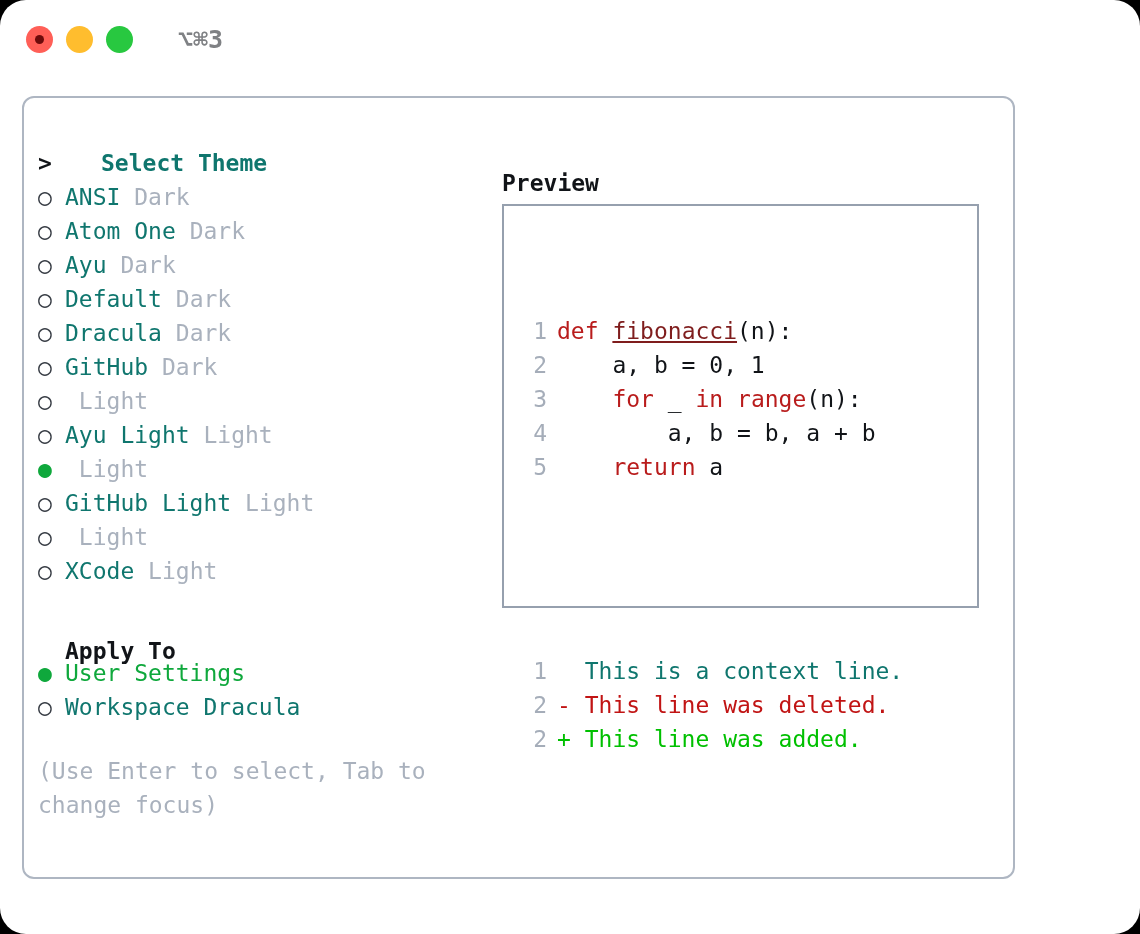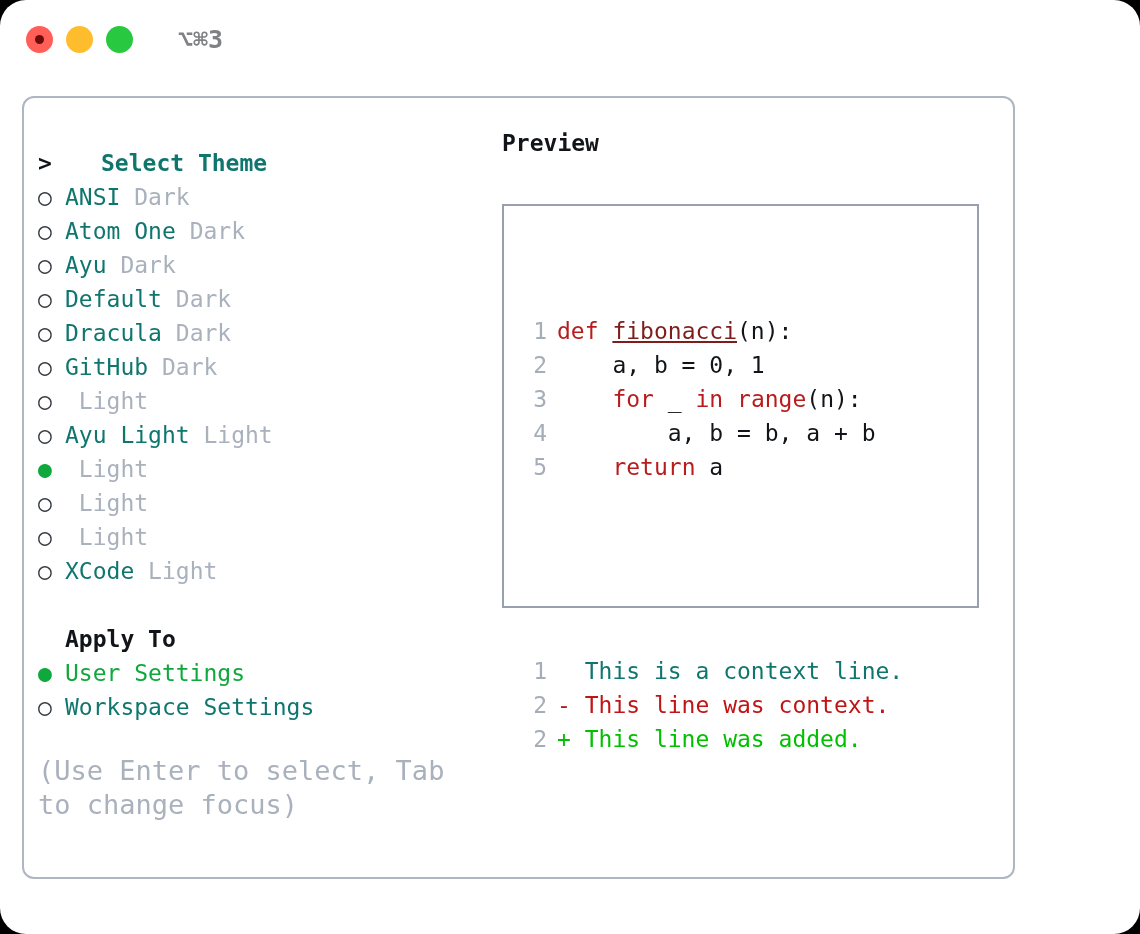--- a/index.html
+++ b/index.html
@@ -92,38 +92,38 @@
     text-align: left;
     color: #3a3f47;
   }
   .marker.caret { font-weight: 700; color: #111418; }
   .marker.dot   { color: #0fa83c; }
   .marker.blank { color: transparent; }
 
   .label      { color: #0f766e; }
   .label.sel  { color: #0fa83c; }
   .label.head { color: #0f766e; font-weight: 700; margin-left: 36px; }
-  .label.hdr2 { color: #111418; font-weight: 700; }
+  .label.hdr2 { color: #111418; font-weight: 700; margin-top: 12px; }
   .suffix     { color: #a9b1bd; }
 
   .spacer { height: 34px; }
 
   .hint {
     margin-top: 30px;
-    font-size: 27px;
+    font-size: 23px;
     line-height: 34px;
     color: #a9b1bd;
     width: 410px;
     white-space: pre-wrap;
   }
 
   
   .right-col {
     flex: 1;
-    padding: 28px 0 0 0;
+    padding: 68px 0 0 0;
     position: relative;
   }
 
   .preview-title {
     font-size: 23px;
     line-height: 34px;
     font-weight: 700;
     color: #111418;
     margin-left: 0px;
   }
@@ -191,47 +191,47 @@
         <div id="theme-list">
             <div class="line"><span class="marker ">○</span><span class="label">ANSI</span><span class="label"> </span><span class="suffix">Dark</span></div>
             <div class="line"><span class="marker ">○</span><span class="label">Atom One</span><span class="label"> </span><span class="suffix">Dark</span></div>
             <div class="line"><span class="marker ">○</span><span class="label">Ayu</span><span class="label"> </span><span class="suffix">Dark</span></div>
             <div class="line"><span class="marker ">○</span><span class="label">Default</span><span class="label"> </span><span class="suffix">Dark</span></div>
             <div class="line"><span class="marker ">○</span><span class="label">Dracula</span><span class="label"> </span><span class="suffix">Dark</span></div>
             <div class="line"><span class="marker ">○</span><span class="label">GitHub</span><span class="label"> </span><span class="suffix">Dark</span></div>
             <div class="line"><span class="marker ">○</span><span class="label"> </span><span class="suffix">Light</span></div>
             <div class="line"><span class="marker ">○</span><span class="label">Ayu Light</span><span class="label"> </span><span class="suffix">Light</span></div>
             <div class="line"><span class="marker dot">●</span><span class="label"> </span><span class="suffix">Light</span></div>
-            <div class="line"><span class="marker ">○</span><span class="label"> </span><span class="suffix">Light</span></div>
+            <div class="line"><span class="marker ">○</span><span class="label">GitHub Light</span><span class="label"> </span><span class="suffix">Light</span></div>
             <div class="line"><span class="marker ">○</span><span class="label"> </span><span class="suffix">Light</span></div>
             <div class="line"><span class="marker ">○</span><span class="label">XCode</span><span class="label"> </span><span class="suffix">Light</span></div>
           </div>
 
         <div class="spacer"></div>
 
         <div class="line">
           <span class="marker blank">○</span>
           <span class="label hdr2">Apply To</span>
         </div>
 
         <div id="apply-list">
             <div class="line"><span class="marker dot">●</span><span class="label sel">User Settings</span></div>
-            <div class="line"><span class="marker ">○</span><span class="label">Workspace Settings</span></div>
+            <div class="line"><span class="marker ">○</span><span class="label">Workspace Dracula</span></div>
           </div>
 
         <div class="hint">(Use Enter to select, Tab to change focus)</div>
       </div>
 
       <div class="right-col">
         <div class="preview-title">Preview</div>
 
         <div class="preview-box">
           <div class="code">
             <div id="code-block"><div class="code-line"><span class="lnum">1</span><span class="tok-kw">def </span><span class="tok-fn">fibonacci</span><span class="tok-plain">(n):</span></div><div class="code-line"><span class="lnum">2</span><span class="tok-plain">    a, b = 0, 1</span></div><div class="code-line"><span class="lnum">3</span><span class="tok-plain">    </span><span class="tok-kw">for</span><span class="tok-plain"> _ </span><span class="tok-kw">in</span><span class="tok-plain"> </span><span class="tok-kw">range</span><span class="tok-plain">(n):</span></div><div class="code-line"><span class="lnum">4</span><span class="tok-plain">        a, b = b, a + b</span></div><div class="code-line"><span class="lnum">5</span><span class="tok-plain">    </span><span class="tok-kw">return</span><span class="tok-plain"> a</span></div></div>
             <div class="code-gap"></div>
-            <div id="diff-block"><div class="code-line"><span class="lnum">1</span><span class="tok-ctx">  This is a context line.</span></div><div class="code-line"><span class="lnum">2</span><span class="tok-del">- This line was context.</span></div><div class="code-line"><span class="lnum">2</span><span class="tok-add">+ This line was added.</span></div></div>
+            <div id="diff-block"><div class="code-line"><span class="lnum">1</span><span class="tok-ctx">  This is a context line.</span></div><div class="code-line"><span class="lnum">2</span><span class="tok-del">- This line was deleted.</span></div><div class="code-line"><span class="lnum">2</span><span class="tok-add">+ This line was added.</span></div></div>
           </div>
         </div>
       </div>
 
     </div>
   </div>
 </div>
 
 </body></html>

